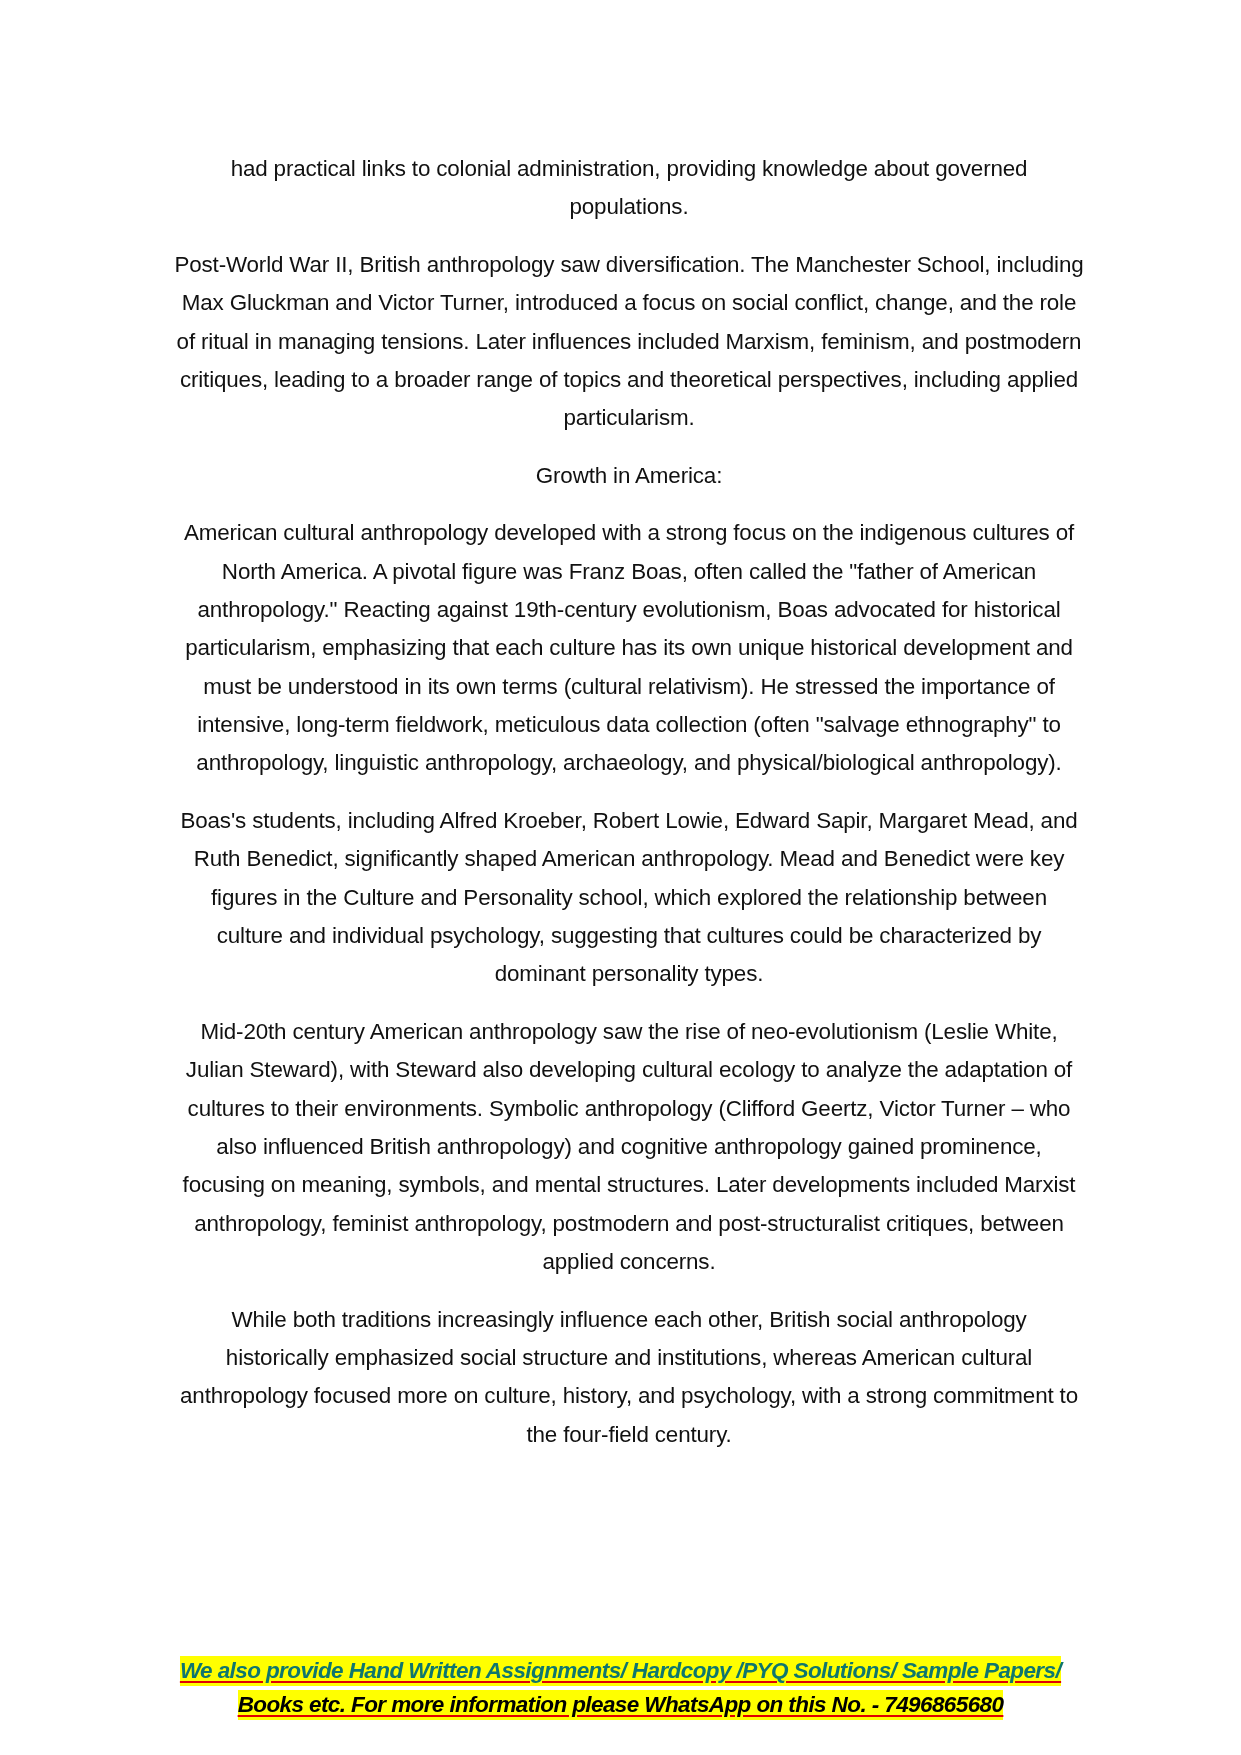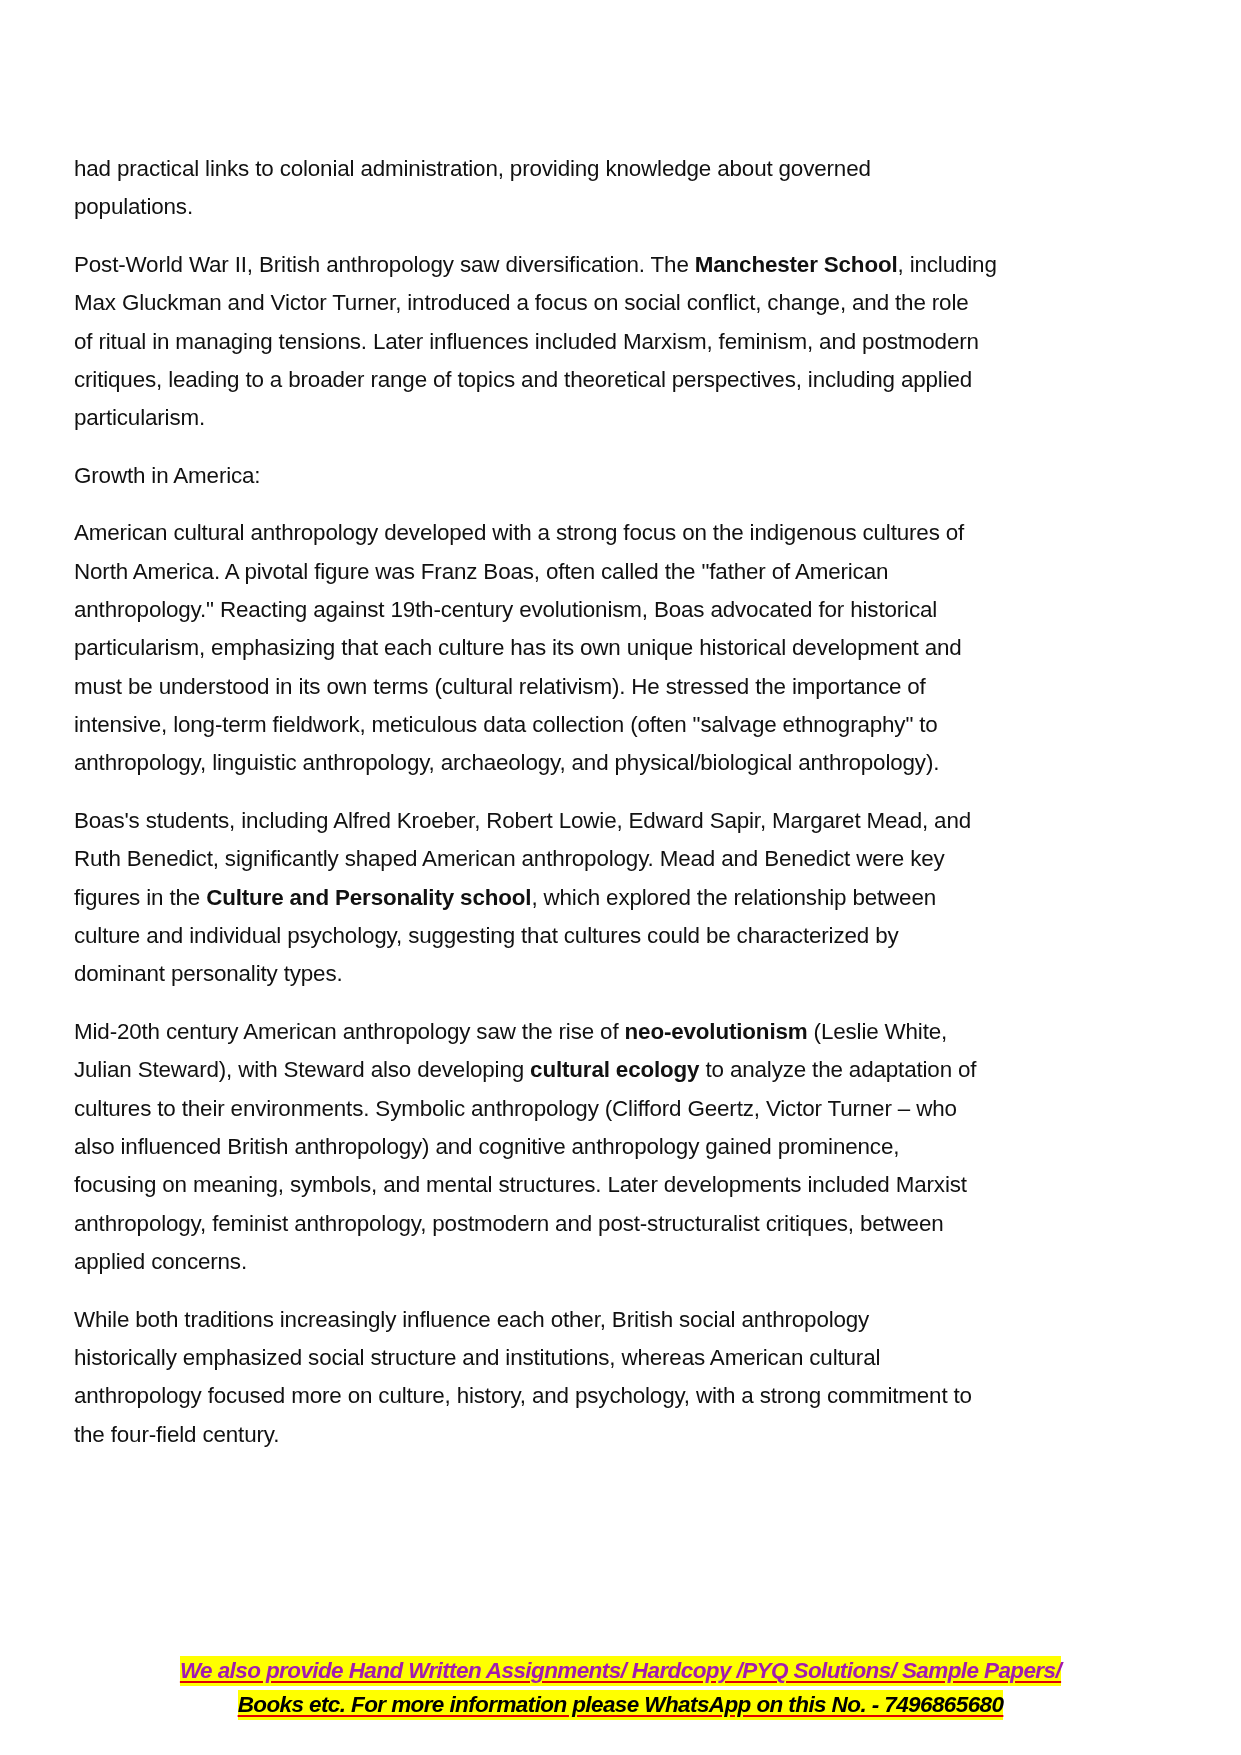--- a/index.html
+++ b/index.html
@@ -4,23 +4,23 @@
 <style>
   html, body { margin:0; padding:0; background:#ffffff; }
   body { width:1241px; height:1755px; position:relative; overflow:hidden; }
   .page { position:absolute; left:0; top:0; width:1241px; height:1755px; background:#fff; }
   .body-text {
     position:absolute; left:74px; top:150px; width:1110px;
     font-family:"Liberation Sans", sans-serif;
     font-size:22.4px; color:#111;
     letter-spacing:-0.15px;
   }
-  .para { margin:0 0 19px 0; }
+  .para { margin:0 0 19px 0;text-align:center; }
   .line { display:block; height:38.4px; line-height:38.4px; white-space:nowrap; }
-  .b { font-weight:bold; }
+  .b { font-weight:normal; }
   .footer {
     position:absolute; left:0; top:1654px; width:1241px; text-align:center;
     font-family:"Liberation Sans", sans-serif; font-style:italic; font-weight:bold;
     font-size:22.5px; color:#e00000; letter-spacing:-0.6px;
   }
   .footer .fl { display:block; height:34px; line-height:34px; }
   .footer .hl {
     background:#ffff00; text-decoration:underline; text-decoration-color:#e00000;
     text-underline-offset:3px; padding:2px 0 3px 0;
   }
@@ -71,16 +71,16 @@
       </div>
       <div class="para">
         <span class="line"><span>While both traditions increasingly influence each other, British social anthropology</span></span>
         <span class="line"><span>historically emphasized social structure and institutions, whereas American cultural</span></span>
         <span class="line"><span>anthropology focused more on culture, history, and psychology, with a strong commitment to</span></span>
         <span class="line"><span>the four-field century.</span></span>
       </div>
     </div>
 
   <div class="footer">
-    <span class="fl"><span class="hl" style="background: rgb(255, 255, 0); color: #a21caf; text-decoration-color: rgb(224, 0, 0);">We also provide Hand Written Assignments/ Hardcopy /PYQ Solutions/ Sample Papers/</span></span>
+    <span class="fl"><span class="hl" style="background: rgb(255, 255, 0); color: #0f766e; text-decoration-color: rgb(224, 0, 0);">We also provide Hand Written Assignments/ Hardcopy /PYQ Solutions/ Sample Papers/</span></span>
     <span class="fl"><span class="hl" style="background: rgb(255, 255, 0); color: #000000; text-decoration-color: rgb(224, 0, 0);">Books etc. For more information please WhatsApp on this No. - 7496865680</span></span>
   </div>
 </div>
 
 </body></html>

